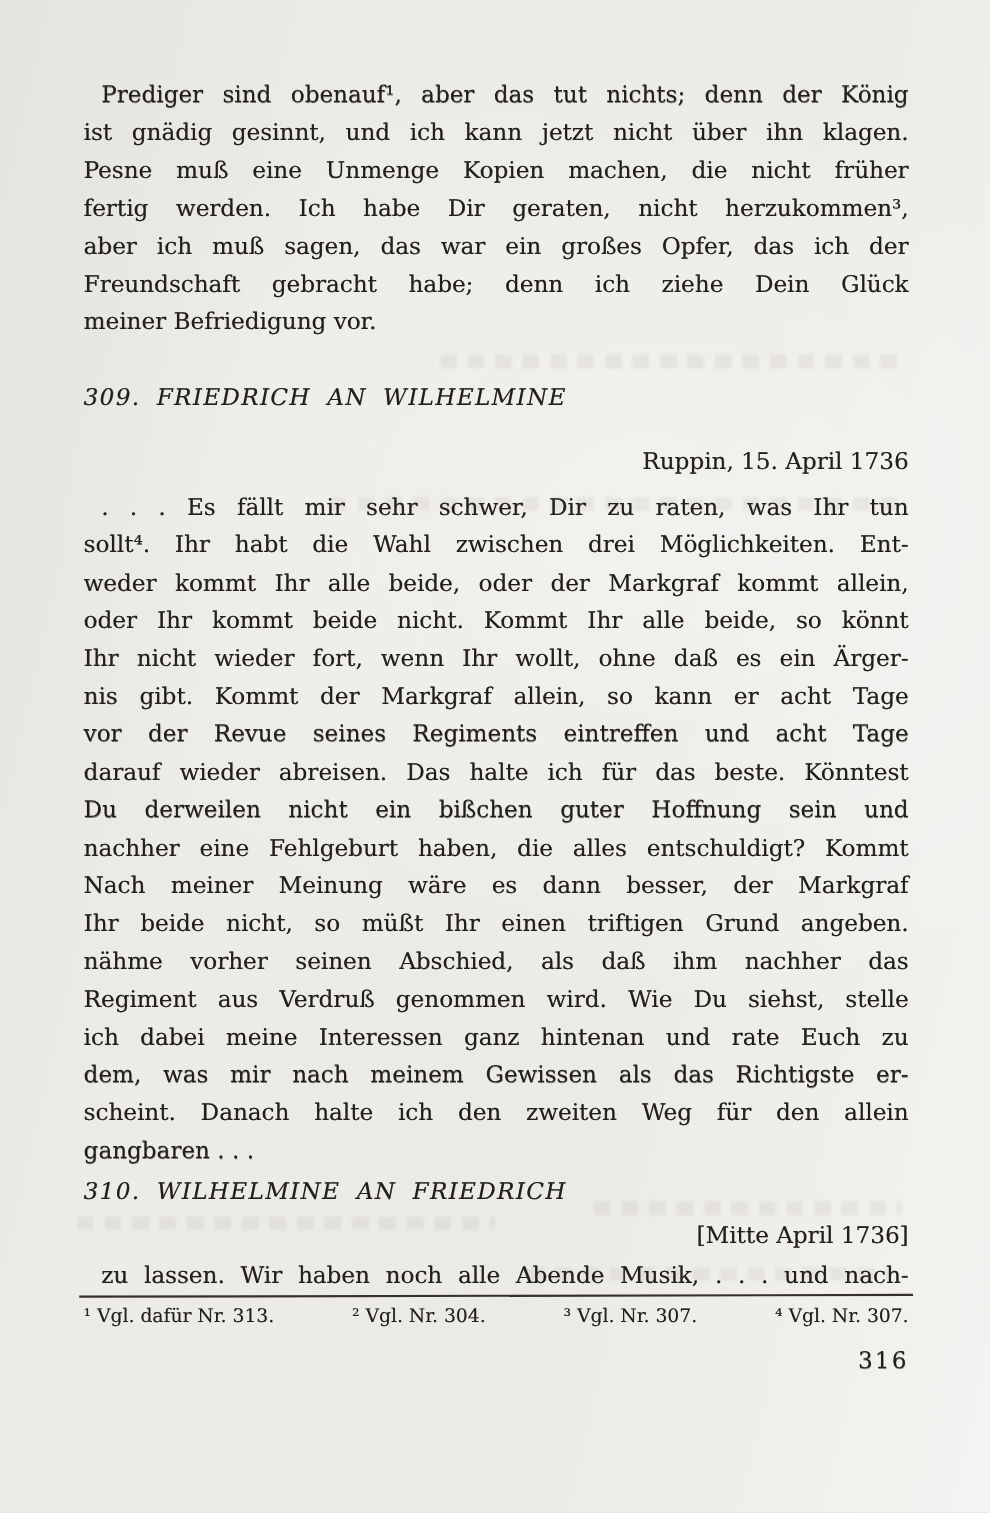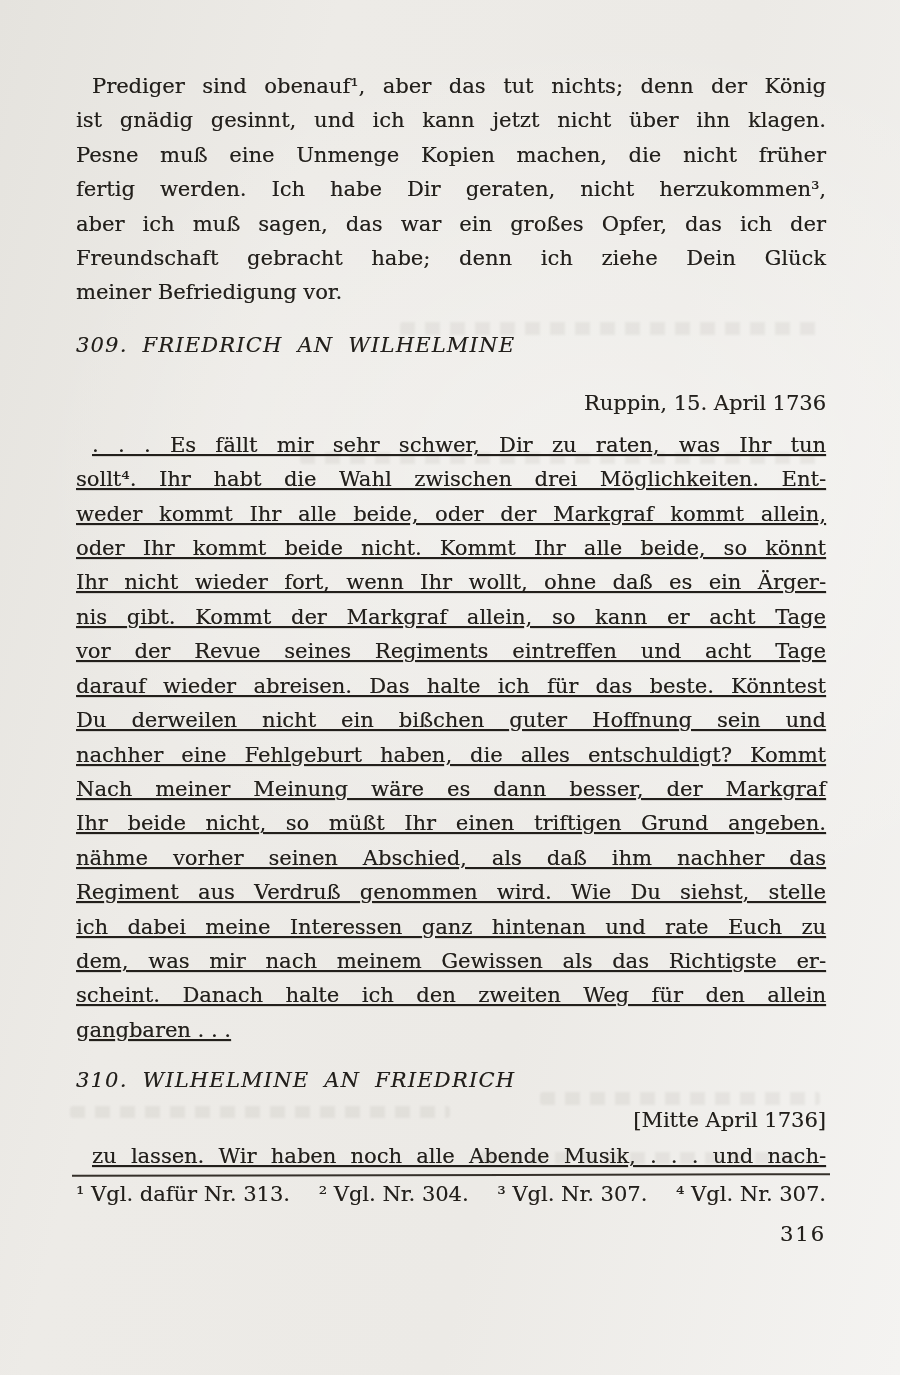--- a/index.html
+++ b/index.html
@@ -37,53 +37,53 @@
     text-shadow: 0.25px 0.25px 0.35px rgba(30,27,22,0.55);
     white-space: normal;
   }
   .tline.flush {
     text-align-last: left;
   }
   .para .tline:first-child {
     padding-left: 16px;
   }
   .letter-heading {
-    margin-top: 18px;
+    margin-top: 34px;
     font-style: italic;
     font-size: 21px;
     line-height: 34px;
     letter-spacing: 1.2px;
     word-spacing: 7px;
     text-shadow: 0.25px 0.25px 0.35px rgba(30,27,22,0.5);
   }
   .dateline {
     margin-top: 12px;
     font-size: 21px;
     line-height: 34px;
     text-align: right;
     text-shadow: 0.25px 0.25px 0.35px rgba(30,27,22,0.5);
   }
   .letter .dateline { margin-top: 24px; }
-  .letter .para { margin-top: 8px; text-decoration: underline; }
-  .letter-310 .letter-heading { margin-top: 16px; }
+  .letter .para { margin-top: 8px; }
+  .letter-310 .letter-heading { margin-top: 3px; }
   .letter-310 .dateline { margin-top: 6px; }
   .letter-310 .para { margin-top: 2px; }
   .footnote-rule {
     margin-top: 0px;
     width: 758px;
     margin-left: -4px;
     height: 2px;
     background: #35302a;
     transform: rotate(-0.12deg);
   }
   .footnotes {
     margin-top: 6px;
     display: flex;
     justify-content: space-between;
-    font-size: 21px;
+    font-size: 17px;
     line-height: 24px;
     text-shadow: 0.2px 0.2px 0.3px rgba(30,27,22,0.5);
   }
   .page-number {
     margin-top: 16px;
     text-align: right;
     font-size: 21px;
     letter-spacing: 2px;
     text-shadow: 0.25px 0.25px 0.35px rgba(30,27,22,0.5);
   }

